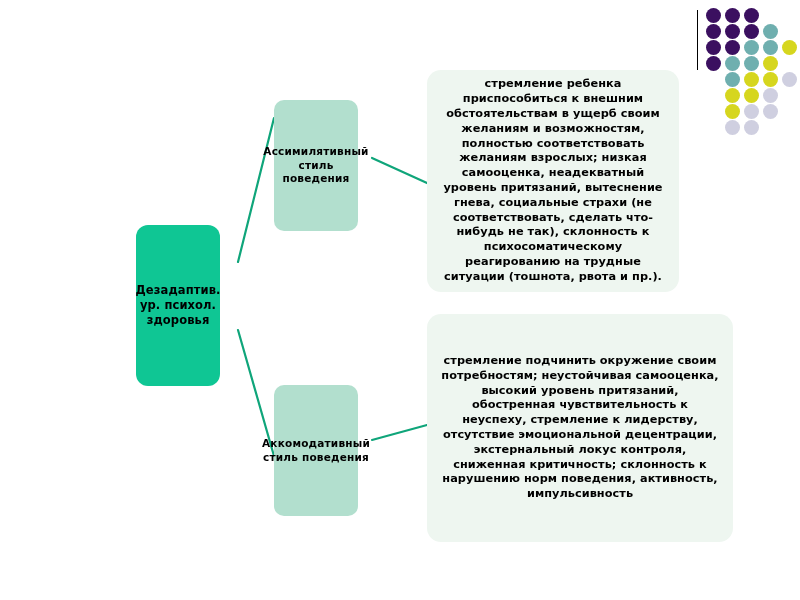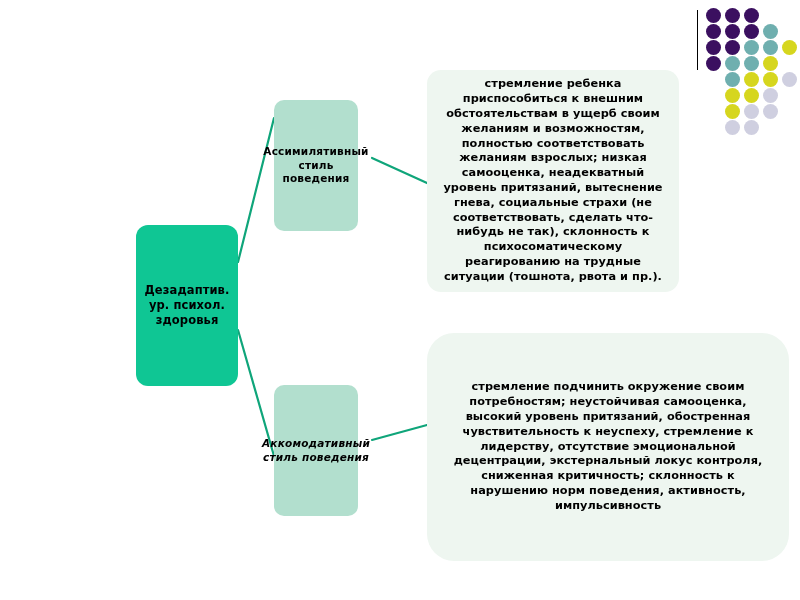--- a/index.html
+++ b/index.html
@@ -22,21 +22,21 @@
     left: 0; top: 0;
     width: 800px; height: 600px;
     pointer-events: none;
   }
 
   
   .node-root {
     position: absolute;
     left: 136px;
     top: 225px;
-    width: 102px;
+    width: 84px;
     height: 161px;
     background: #0FC694;
     border-radius: 12px;
     display: flex;
     align-items: center;
     justify-content: center;
     text-align: center;
     box-sizing: border-box;
     padding: 4px;
   }
@@ -63,21 +63,21 @@
     padding: 3px;
   }
   .node-mid .label {
     font-size: 10.5px;
     font-weight: bold;
     color: #000000;
     line-height: 1.30;
     letter-spacing: 0.2px;
   }
   #node-assimilative { left: 274px; top: 100px; }
-  #node-accommodative { left: 274px; top: 385px; font-style: italic; }
+  #node-accommodative { left: 274px; top: 385px; }
 
   
   .panel {
     position: absolute;
     background: #EEF6F0;
     border-radius: 14px;
     box-sizing: border-box;
     display: flex;
     align-items: center;
     justify-content: center;
@@ -85,21 +85,21 @@
   }
   .panel .body {
     font-size: 11.3px;
     font-weight: bold;
     color: #000000;
     line-height: 1.31;
     text-align: center;
     letter-spacing: 0.05px;
   }
   #panel-assimilative { left: 427px; top: 70px;  width: 252px; height: 222px; }
-  #panel-accommodative{ left: 427px; top: 333px; width: 362px; height: 228px; border-radius: 27px; }
+  #panel-accommodative{ left: 427px; top: 314px; width: 306px; height: 228px; }
 
   
   #dot-grid {
     position: absolute;
     left: 706px;
     top: 8px;
     width: 94px;
     height: 130px;
   }
   .dot {

